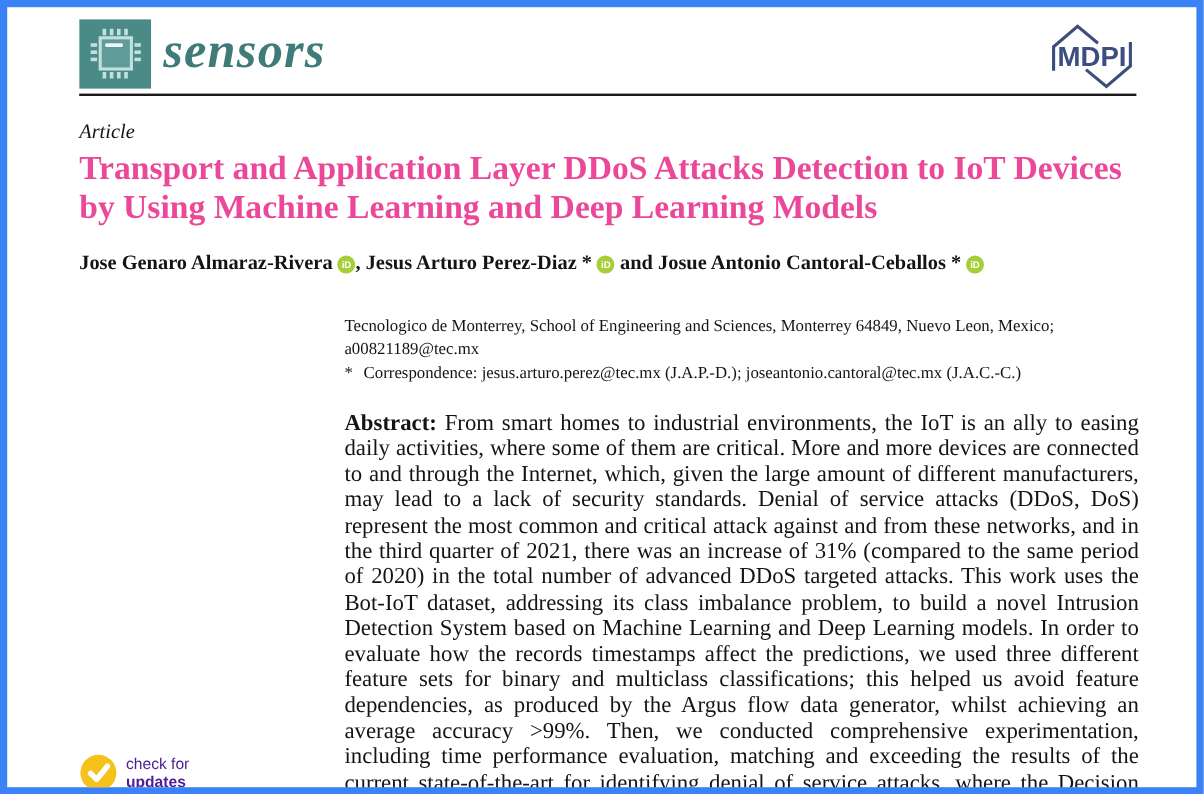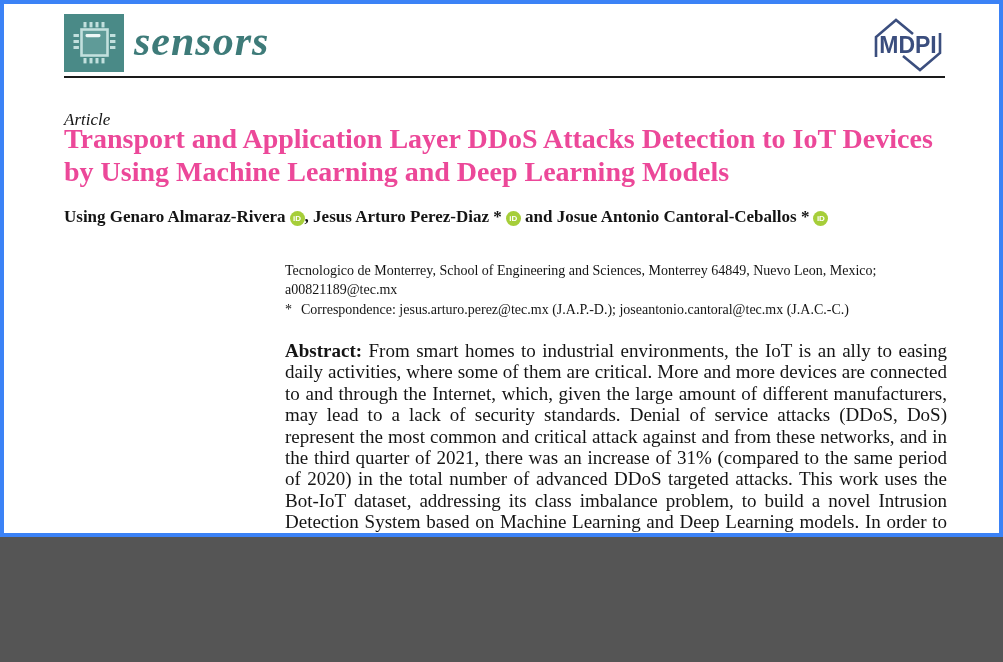--- a/index.html
+++ b/index.html
@@ -2,35 +2,35 @@
 <html style="--orcid: #a6ce39;"><head>
 <meta charset="utf-8">
 <style>
   :root{
     --teal:#4a8a87; --teal-text:#3e7b79; --chip-light:#c2e0de;
     --mdpi-blue:#3b4e7e; --orcid:#a6ce39; --mark-yellow:#f5c21b; --ink:#141414;
   }
   *{box-sizing:border-box;}
   body{margin:0;background:#555;}
   .page{
-    width:1003px;height:537px;position:relative;background:#fff;
-    border:4px solid #3b82f6;overflow:hidden;color:var(--ink);
+    width:1003px;height:662px;position:relative;background:#fff;
+    border:6px solid #3b82f6;overflow:hidden;color:var(--ink);
     font-family:"Liberation Serif", serif;
   }
   
   .logo-box{position:absolute;left:60px;top:10px;width:60px;height:58px;}
   .journal-name{
     position:absolute;left:130px;top:9px;font-size:42px;line-height:56px;
     font-style:italic;font-weight:700;color:var(--teal-text);
     font-family:"Liberation Serif", serif;letter-spacing:1px;
   }
   .mdpi-box{position:absolute;left:866px;top:12px;width:76px;height:58px;}
   .header-rule{position:absolute;left:60px;top:72px;width:881px;height:2px;background:#1a1a1a;}
   
-  .article-type{position:absolute;left:60px;top:106px;font-size:17px;font-style:italic;}
+  .article-type{position:absolute;left:60px;top:94px;font-size:17px;font-style:italic;}
   .paper-title{
     position:absolute;left:60px;top:118px;width:884px;
     font-size:28px;line-height:33px;font-weight:700;color:#ec4899;
   }
   .authors{position:absolute;left:60px;top:203px;width:884px;font-size:17px;font-weight:700;}
   .authors span{white-space:pre-wrap;}
   .corr-mark{font-weight:700;}
   .orcid{
     display:inline-flex;width:15px;height:15px;border-radius:50%;
     background:var(--orcid);color:#fff;align-items:center;justify-content:center;
@@ -91,21 +91,21 @@
       <path d="M6 41 L6 21 L26 4 L43 18" fill="none" stroke="#3b4e7e" stroke-width="2.6"></path>
       <path d="M70 17 L70 37 L50 54 L33 40" fill="none" stroke="#3b4e7e" stroke-width="2.6"></path>
       <text x="38" y="37" text-anchor="middle" font-size="23" font-weight="bold" fill="#3b4e7e" font-family="Liberation Sans, sans-serif">MDPI</text>
     </svg>
   </div>
 
   <div class="header-rule"></div>
 
   <div class="article-type">Article</div>
   <h1 class="paper-title" style="margin:0;">Transport and Application Layer DDoS Attacks Detection to IoT Devices by Using Machine Learning and Deep Learning Models</h1>
-  <div class="authors"><span>Using Genaro Almaraz-Rivera</span><span class="orcid">iD</span><span>, </span><span>Jesus Arturo Perez-Diaz</span><span class="corr-mark"> *</span><span class="orcid">iD</span><span> and </span><span>Josue Antonio Cantoral-Ceballos</span><span class="corr-mark"> *</span><span class="orcid">iD</span></div>
+  <div class="authors"><span>Jose Genaro Almaraz-Rivera</span><span class="orcid">iD</span><span>, </span><span>Jesus Arturo Perez-Diaz</span><span class="corr-mark"> *</span><span class="orcid">iD</span><span> and </span><span>Josue Antonio Cantoral-Ceballos</span><span class="corr-mark"> *</span><span class="orcid">iD</span></div>
 
   <div class="meta-col">
     <div>Tecnologico de Monterrey, School of Engineering and Sciences, Monterrey 64849, Nuevo Leon, Mexico;</div>
     <div>a00821189@tec.mx</div>
     <div class="corr-row">
       <span class="star">*</span>
       <span>Correspondence: jesus.arturo.perez@tec.mx (J.A.P.-D.); joseantonio.cantoral@tec.mx (J.A.C.-C.)</span>
     </div>
   </div>
 

